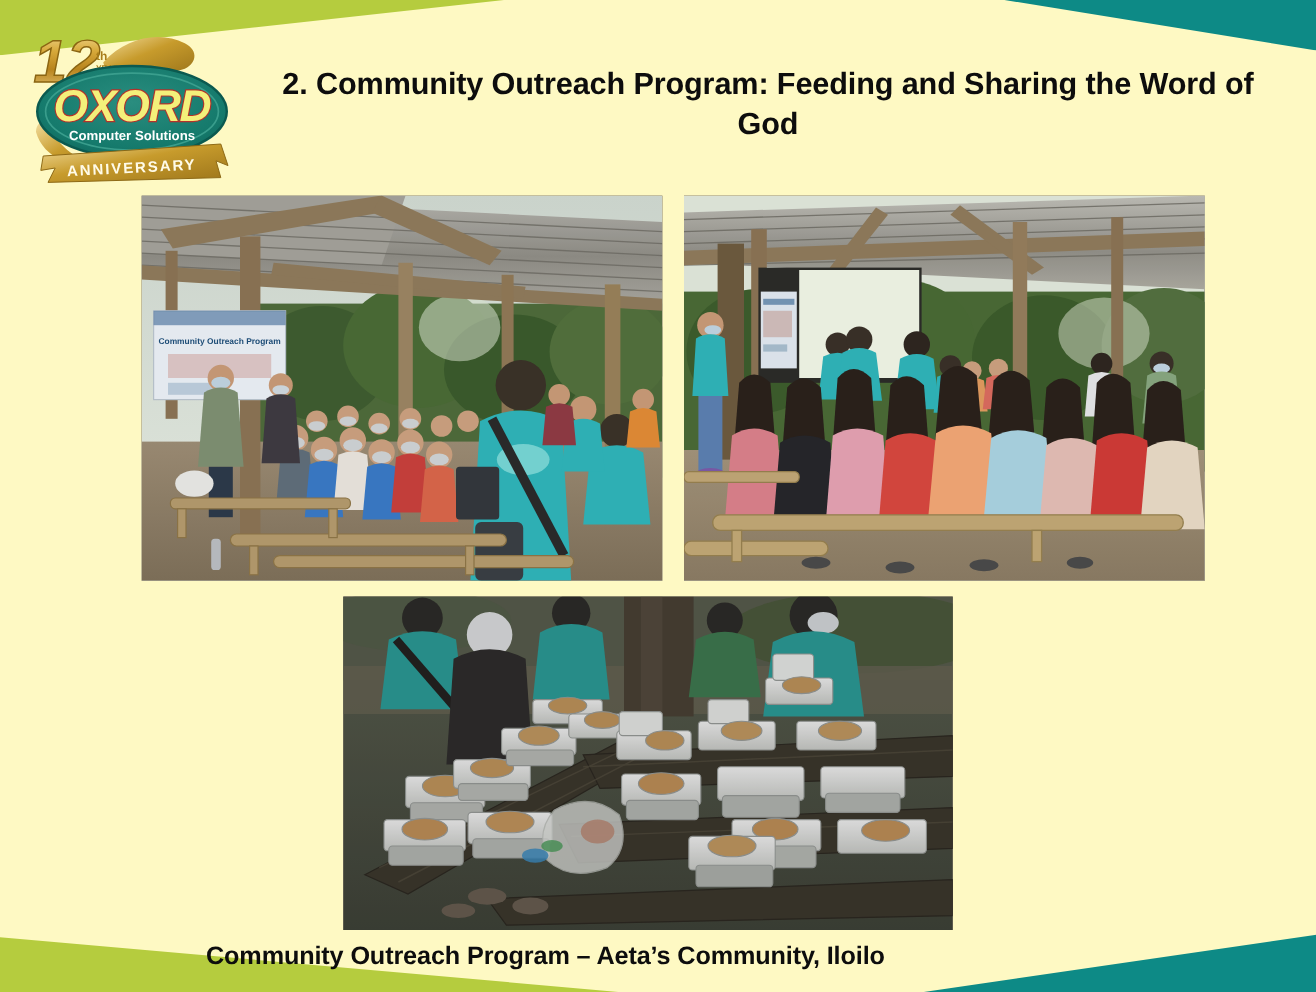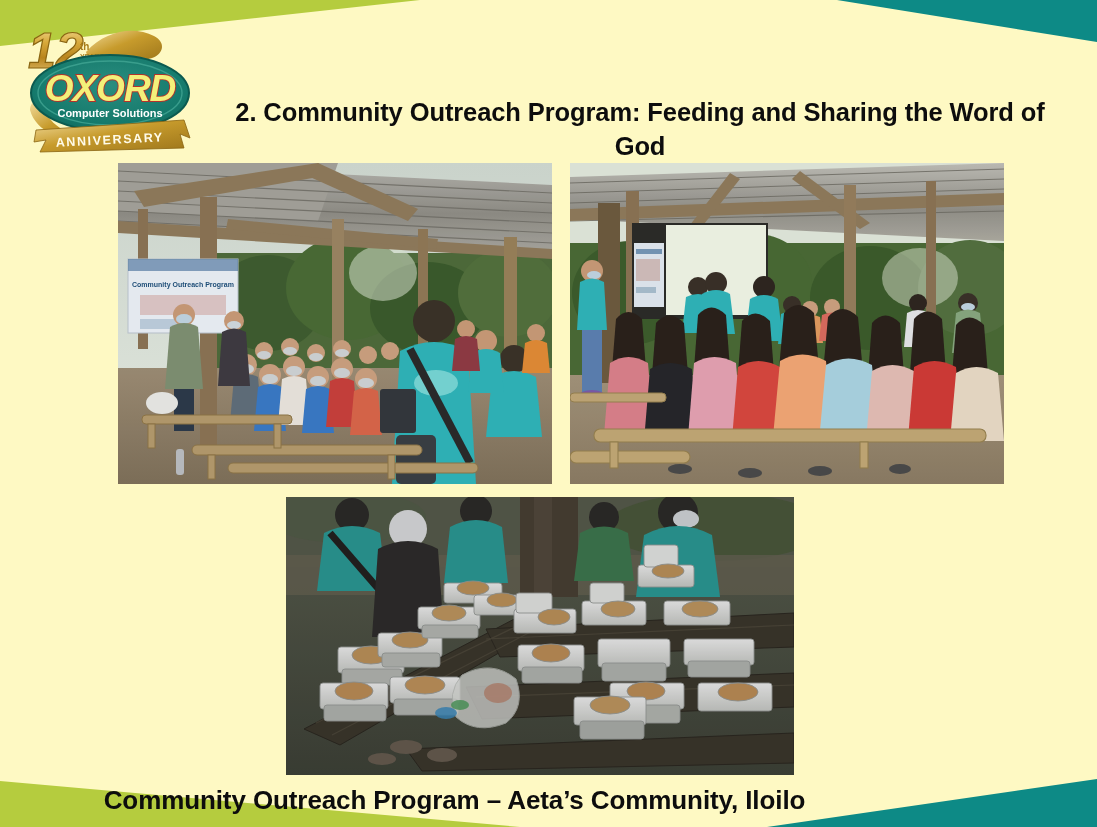--- a/index.html
+++ b/index.html
@@ -46,42 +46,41 @@
     position: absolute;
     left: 215px;
     top: 54px;
     width: 850px;
     text-align: center;
     font-size: 25.5px;
     font-weight: bold;
     line-height: 1.32;
     color: #0d0d0d;
     letter-spacing: -0.1px;
-    margin-top: 42px;
   }
 
   
   .photo {
     position: absolute;
     overflow: hidden;
     background: #6b6357;
   }
   #photo-1 { left: 118px; top: 163px; width: 434px; height: 321px; }
   #photo-2 { left: 570px; top: 163px; width: 434px; height: 321px; }
   #photo-3 { left: 286px; top: 497px; width: 508px; height: 278px; }
   .photo svg { display: block; width: 100%; height: 100%; }
 
   
   #caption {
     position: absolute;
     left: 0;
     top: 785px;
     width: 909px;
     text-align: center;
-    font-size: 26px;
+    font-size: 21px;
     font-weight: bold;
     color: #0d0d0d;
     letter-spacing: -0.1px;
   }
 </style>
 </head>
 <body>
 
 <div id="slide">
 

